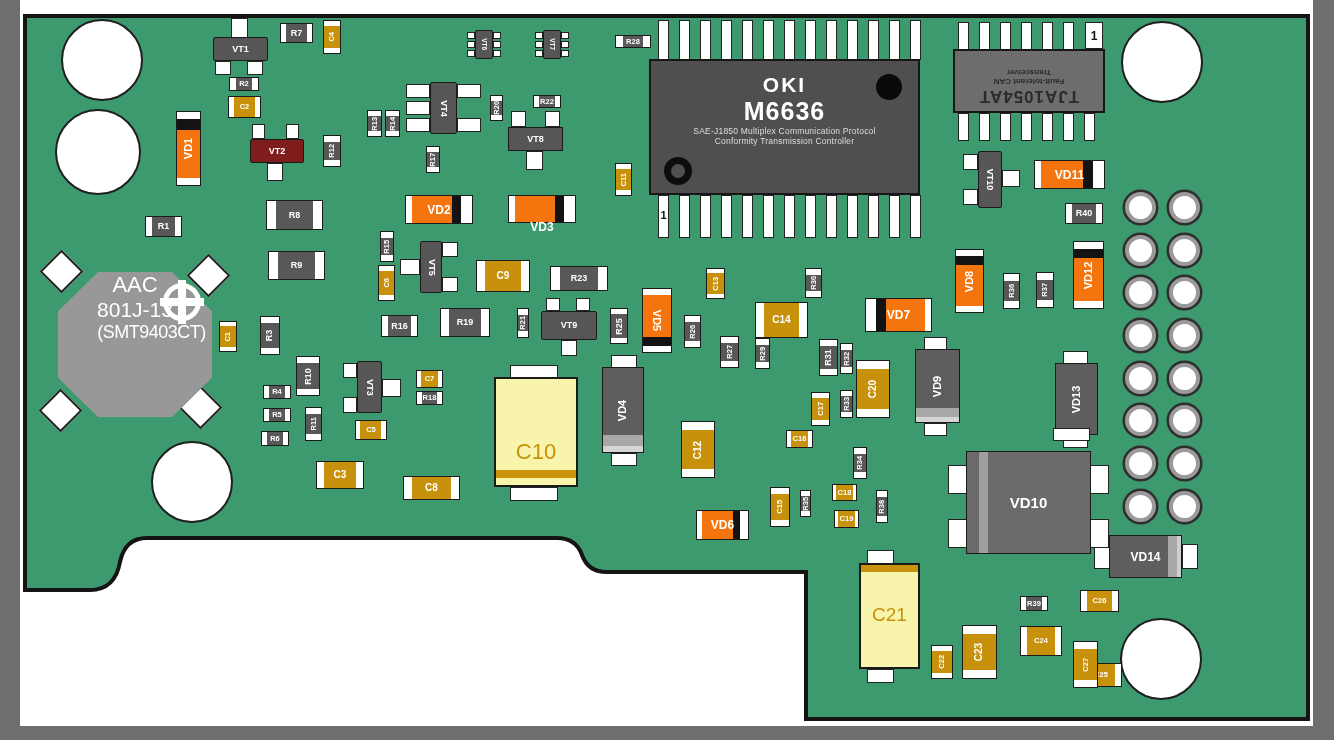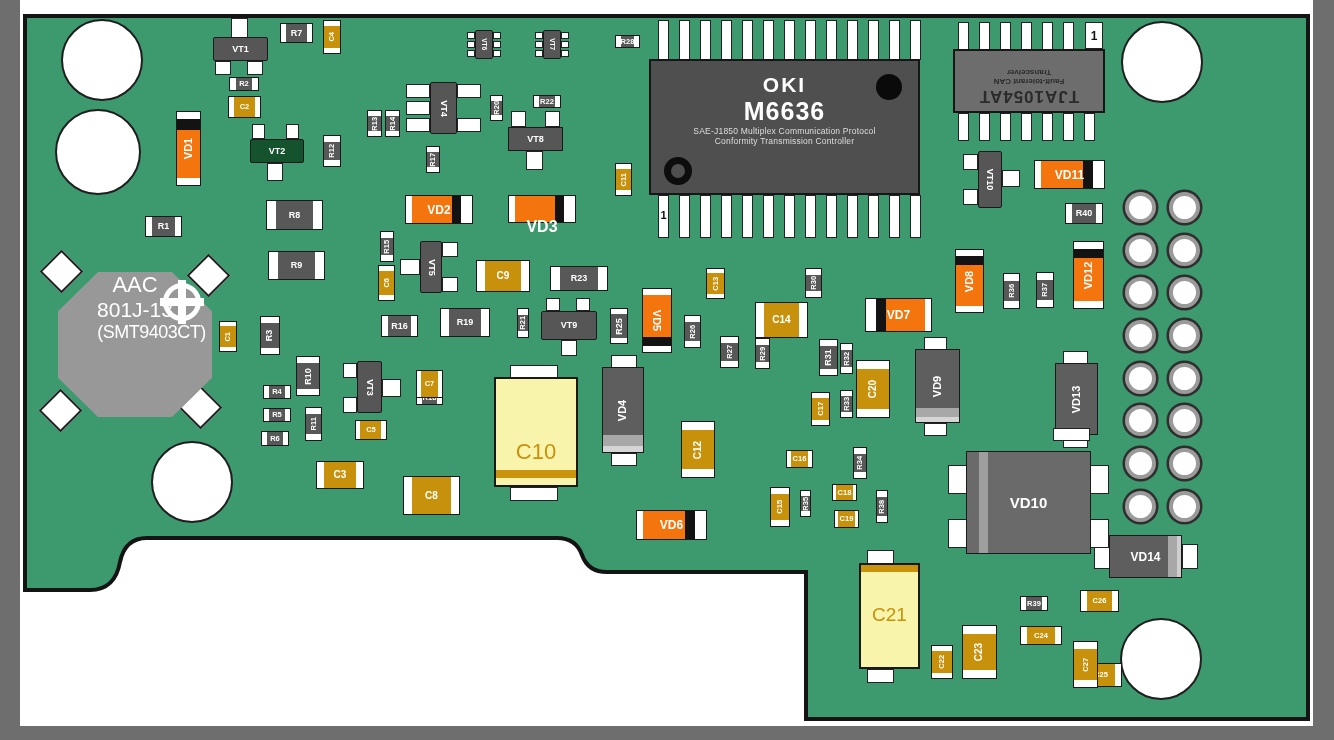--- a/index.html
+++ b/index.html
@@ -146,21 +146,21 @@
       </div>
       <div class="cmp" style="left: 610px; top: 308px; width: 18px; height: 36px; background: linear-gradient(rgb(255, 255, 255) 0px, rgb(255, 255, 255) 16%, rgb(88, 88, 88) 16%, rgb(88, 88, 88) 84%, rgb(255, 255, 255) 84%);">
         <span class="clabel" style="font-size: 9px; transform: rotate(-90deg);">R25</span>
       </div>
       <div class="cmp" style="left: 684px; top: 315px; width: 17px; height: 33px; background: linear-gradient(rgb(255, 255, 255) 0px, rgb(255, 255, 255) 20%, rgb(88, 88, 88) 20%, rgb(88, 88, 88) 80%, rgb(255, 255, 255) 80%);">
         <span class="clabel" style="font-size: 7.5px; transform: rotate(-90deg);">R26</span>
       </div>
       <div class="cmp" style="left: 720px; top: 336px; width: 19px; height: 32px; background: linear-gradient(rgb(255, 255, 255) 0px, rgb(255, 255, 255) 20%, rgb(88, 88, 88) 20%, rgb(88, 88, 88) 80%, rgb(255, 255, 255) 80%);">
         <span class="clabel" style="font-size: 7.5px; transform: rotate(-90deg);">R27</span>
       </div>
-      <div class="cmp" style="left: 615px; top: 35px; width: 25px; height: 13px; background: linear-gradient(90deg, rgb(255, 255, 255) 0px, rgb(255, 255, 255) 20%, rgb(88, 88, 88) 20%, rgb(88, 88, 88) 80%, rgb(255, 255, 255) 80%);">
+      <div class="cmp" style="left: 615px; top: 35px; width: 36px; height: 13px; background: linear-gradient(90deg, rgb(255, 255, 255) 0px, rgb(255, 255, 255) 20%, rgb(88, 88, 88) 20%, rgb(88, 88, 88) 80%, rgb(255, 255, 255) 80%);">
         <span class="clabel" style="font-size: 7.5px;">R28</span>
       </div>
       <div class="cmp" style="left: 755px; top: 338px; width: 15px; height: 31px; background: linear-gradient(rgb(255, 255, 255) 0px, rgb(255, 255, 255) 20%, rgb(88, 88, 88) 20%, rgb(88, 88, 88) 80%, rgb(255, 255, 255) 80%);">
         <span class="clabel" style="font-size: 7.5px; transform: rotate(-90deg);">R29</span>
       </div>
       <div class="cmp" style="left: 805px; top: 268px; width: 17px; height: 30px; background: linear-gradient(rgb(255, 255, 255) 0px, rgb(255, 255, 255) 20%, rgb(88, 88, 88) 20%, rgb(88, 88, 88) 80%, rgb(255, 255, 255) 80%);">
         <span class="clabel" style="font-size: 7.5px; transform: rotate(-90deg);">R30</span>
       </div>
       <div class="cmp" style="left: 819px; top: 339px; width: 19px; height: 37px; background: linear-gradient(rgb(255, 255, 255) 0px, rgb(255, 255, 255) 16%, rgb(88, 88, 88) 16%, rgb(88, 88, 88) 84%, rgb(255, 255, 255) 84%);">
         <span class="clabel" style="font-size: 9px; transform: rotate(-90deg);">R31</span>
@@ -203,66 +203,66 @@
       </div>
       <div class="cmp" style="left: 323px; top: 20px; width: 18px; height: 34px; background: linear-gradient(rgb(255, 255, 255) 0px, rgb(255, 255, 255) 15%, rgb(200, 145, 12) 15%, rgb(200, 145, 12) 85%, rgb(255, 255, 255) 85%);">
         <span class="clabel" style="font-size: 7.5px; transform: rotate(-90deg);">C4</span>
       </div>
       <div class="cmp" style="left: 355px; top: 420px; width: 32px; height: 20px; background: linear-gradient(90deg, rgb(255, 255, 255) 0px, rgb(255, 255, 255) 15%, rgb(200, 145, 12) 15%, rgb(200, 145, 12) 85%, rgb(255, 255, 255) 85%);">
         <span class="clabel" style="font-size: 7.5px;">C5</span>
       </div>
       <div class="cmp" style="left: 378px; top: 265px; width: 17px; height: 36px; background: linear-gradient(rgb(255, 255, 255) 0px, rgb(255, 255, 255) 15%, rgb(200, 145, 12) 15%, rgb(200, 145, 12) 85%, rgb(255, 255, 255) 85%);">
         <span class="clabel" style="font-size: 7.5px; transform: rotate(-90deg);">C6</span>
       </div>
-      <div class="cmp" style="left: 416px; top: 370px; width: 27px; height: 28px; background: linear-gradient(90deg, rgb(255, 255, 255) 0px, rgb(255, 255, 255) 15%, rgb(200, 145, 12) 15%, rgb(200, 145, 12) 85%, rgb(255, 255, 255) 85%);">
+      <div class="cmp" style="left: 416px; top: 370px; width: 27px; height: 18px; background: linear-gradient(90deg, rgb(255, 255, 255) 0px, rgb(255, 255, 255) 15%, rgb(200, 145, 12) 15%, rgb(200, 145, 12) 85%, rgb(255, 255, 255) 85%);">
         <span class="clabel" style="font-size: 7.5px;">C7</span>
       </div>
-      <div class="cmp" style="left: 403px; top: 476px; width: 57px; height: 39px; background: linear-gradient(90deg, rgb(255, 255, 255) 0px, rgb(255, 255, 255) 15%, rgb(200, 145, 12) 15%, rgb(200, 145, 12) 85%, rgb(255, 255, 255) 85%);">
+      <div class="cmp" style="left: 403px; top: 476px; width: 57px; height: 24px; background: linear-gradient(90deg, rgb(255, 255, 255) 0px, rgb(255, 255, 255) 15%, rgb(200, 145, 12) 15%, rgb(200, 145, 12) 85%, rgb(255, 255, 255) 85%);">
         <span class="clabel" style="font-size: 10px;">C8</span>
       </div>
       <div class="cmp" style="left: 476px; top: 260px; width: 54px; height: 32px; background: linear-gradient(90deg, rgb(255, 255, 255) 0px, rgb(255, 255, 255) 15%, rgb(200, 145, 12) 15%, rgb(200, 145, 12) 85%, rgb(255, 255, 255) 85%);">
         <span class="clabel" style="font-size: 10px;">C9</span>
       </div>
       <div class="cmp" style="left: 615px; top: 163px; width: 17px; height: 33px; background: linear-gradient(rgb(255, 255, 255) 0px, rgb(255, 255, 255) 15%, rgb(200, 145, 12) 15%, rgb(200, 145, 12) 85%, rgb(255, 255, 255) 85%);">
         <span class="clabel" style="font-size: 7.5px; transform: rotate(-90deg);">C11</span>
       </div>
       <div class="cmp" style="left: 681px; top: 421px; width: 34px; height: 57px; background: linear-gradient(rgb(255, 255, 255) 0px, rgb(255, 255, 255) 15%, rgb(200, 145, 12) 15%, rgb(200, 145, 12) 85%, rgb(255, 255, 255) 85%);">
         <span class="clabel" style="font-size: 10px; transform: rotate(-90deg);">C12</span>
       </div>
       <div class="cmp" style="left: 706px; top: 268px; width: 19px; height: 31px; background: linear-gradient(rgb(255, 255, 255) 0px, rgb(255, 255, 255) 15%, rgb(200, 145, 12) 15%, rgb(200, 145, 12) 85%, rgb(255, 255, 255) 85%);">
         <span class="clabel" style="font-size: 7.5px; transform: rotate(-90deg);">C13</span>
       </div>
       <div class="cmp" style="left: 755px; top: 302px; width: 53px; height: 36px; background: linear-gradient(90deg, rgb(255, 255, 255) 0px, rgb(255, 255, 255) 15%, rgb(200, 145, 12) 15%, rgb(200, 145, 12) 85%, rgb(255, 255, 255) 85%);">
         <span class="clabel" style="font-size: 10px;">C14</span>
       </div>
       <div class="cmp" style="left: 770px; top: 487px; width: 20px; height: 40px; background: linear-gradient(rgb(255, 255, 255) 0px, rgb(255, 255, 255) 15%, rgb(200, 145, 12) 15%, rgb(200, 145, 12) 85%, rgb(255, 255, 255) 85%);">
         <span class="clabel" style="font-size: 7.5px; transform: rotate(-90deg);">C15</span>
       </div>
-      <div class="cmp" style="left: 786px; top: 450px; width: 27px; height: 18px; background: linear-gradient(90deg, rgb(255, 255, 255) 0px, rgb(255, 255, 255) 15%, rgb(200, 145, 12) 15%, rgb(200, 145, 12) 85%, rgb(255, 255, 255) 85%);">
+      <div class="cmp" style="left: 786px; top: 430px; width: 27px; height: 18px; background: linear-gradient(90deg, rgb(255, 255, 255) 0px, rgb(255, 255, 255) 15%, rgb(200, 145, 12) 15%, rgb(200, 145, 12) 85%, rgb(255, 255, 255) 85%);">
         <span class="clabel" style="font-size: 7.5px;">C16</span>
       </div>
       <div class="cmp" style="left: 811px; top: 392px; width: 19px; height: 34px; background: linear-gradient(rgb(255, 255, 255) 0px, rgb(255, 255, 255) 15%, rgb(200, 145, 12) 15%, rgb(200, 145, 12) 85%, rgb(255, 255, 255) 85%);">
         <span class="clabel" style="font-size: 7.5px; transform: rotate(-90deg);">C17</span>
       </div>
       <div class="cmp" style="left: 832px; top: 484px; width: 25px; height: 17px; background: linear-gradient(90deg, rgb(255, 255, 255) 0px, rgb(255, 255, 255) 15%, rgb(200, 145, 12) 15%, rgb(200, 145, 12) 85%, rgb(255, 255, 255) 85%);">
         <span class="clabel" style="font-size: 7.5px;">C18</span>
       </div>
       <div class="cmp" style="left: 834px; top: 510px; width: 25px; height: 18px; background: linear-gradient(90deg, rgb(255, 255, 255) 0px, rgb(255, 255, 255) 15%, rgb(200, 145, 12) 15%, rgb(200, 145, 12) 85%, rgb(255, 255, 255) 85%);">
         <span class="clabel" style="font-size: 7.5px;">C19</span>
       </div>
       <div class="cmp" style="left: 856px; top: 360px; width: 34px; height: 58px; background: linear-gradient(rgb(255, 255, 255) 0px, rgb(255, 255, 255) 15%, rgb(200, 145, 12) 15%, rgb(200, 145, 12) 85%, rgb(255, 255, 255) 85%);">
         <span class="clabel" style="font-size: 10px; transform: rotate(-90deg);">C20</span>
       </div>
       <div class="cmp" style="left: 931px; top: 645px; width: 22px; height: 34px; background: linear-gradient(rgb(255, 255, 255) 0px, rgb(255, 255, 255) 15%, rgb(200, 145, 12) 15%, rgb(200, 145, 12) 85%, rgb(255, 255, 255) 85%);">
         <span class="clabel" style="font-size: 7.5px; transform: rotate(-90deg);">C22</span>
       </div>
       <div class="cmp" style="left: 962px; top: 625px; width: 35px; height: 54px; background: linear-gradient(rgb(255, 255, 255) 0px, rgb(255, 255, 255) 15%, rgb(200, 145, 12) 15%, rgb(200, 145, 12) 85%, rgb(255, 255, 255) 85%);">
         <span class="clabel" style="font-size: 10px; transform: rotate(-90deg);">C23</span>
       </div>
-      <div class="cmp" style="left: 1020px; top: 626px; width: 42px; height: 19px; background: linear-gradient(90deg, rgb(255, 255, 255) 0px, rgb(255, 255, 255) 15%, rgb(200, 145, 12) 15%, rgb(200, 145, 12) 85%, rgb(255, 255, 255) 85%);">
+      <div class="cmp" style="left: 1020px; top: 626px; width: 42px; height: 30px; background: linear-gradient(90deg, rgb(255, 255, 255) 0px, rgb(255, 255, 255) 15%, rgb(200, 145, 12) 15%, rgb(200, 145, 12) 85%, rgb(255, 255, 255) 85%);">
         <span class="clabel" style="font-size: 7.5px;">C24</span>
       </div>
       <div class="cmp" style="left: 1080px; top: 663px; width: 42px; height: 24px; background: linear-gradient(90deg, rgb(255, 255, 255) 0px, rgb(255, 255, 255) 15%, rgb(200, 145, 12) 15%, rgb(200, 145, 12) 85%, rgb(255, 255, 255) 85%);">
         <span class="clabel" style="font-size: 7.5px;">C25</span>
       </div>
       <div class="cmp" style="left: 1080px; top: 590px; width: 39px; height: 22px; background: linear-gradient(90deg, rgb(255, 255, 255) 0px, rgb(255, 255, 255) 15%, rgb(200, 145, 12) 15%, rgb(200, 145, 12) 85%, rgb(255, 255, 255) 85%);">
         <span class="clabel" style="font-size: 7.5px;">C26</span>
       </div>
       <div class="cmp" style="left: 1073px; top: 641px; width: 25px; height: 47px; background: linear-gradient(rgb(255, 255, 255) 0px, rgb(255, 255, 255) 15%, rgb(200, 145, 12) 15%, rgb(200, 145, 12) 85%, rgb(255, 255, 255) 85%);">
         <span class="clabel" style="font-size: 7.5px; transform: rotate(-90deg);">C27</span>
@@ -277,26 +277,26 @@
       <div class="cmp" style="left: 859px; top: 563px; width: 61px; height: 106px; background: linear-gradient(rgb(201, 147, 13) 0px, rgb(201, 147, 13) 7%, rgb(248, 244, 172) 7%); border: 2px solid rgb(26, 26, 26); position: absolute;">
         <span class="clabel" style="position: absolute; left: 0px; right: 0px; top: 40px; text-align: center; font-weight: normal; color: rgb(200, 145, 12); font-size: 19px;">C21</span>
       </div>
       <div class="cmp" style="left: 176px; top: 111px; width: 25px; height: 75px; background: linear-gradient(rgb(255, 255, 255) 0px, rgb(255, 255, 255) 10%, rgb(19, 19, 19) 10%, rgb(19, 19, 19) 24%, rgb(244, 116, 14) 24%, rgb(244, 116, 14) 90%, rgb(255, 255, 255) 90%);">
         <span class="clabel" style="font-size: 11px; transform: rotate(-90deg);">VD1</span>
       </div>
       <div class="cmp" style="left: 405px; top: 195px; width: 68px; height: 29px; background: linear-gradient(90deg, rgb(255, 255, 255) 0px, rgb(255, 255, 255) 9%, rgb(244, 116, 14) 9%, rgb(244, 116, 14) 70%, rgb(19, 19, 19) 70%, rgb(19, 19, 19) 84%, rgb(255, 255, 255) 84%);">
         <span class="clabel" style="font-size: 12px;">VD2</span>
       </div>
       <div class="cmp" style="left: 508px; top: 195px; width: 68px; height: 28px; background: linear-gradient(90deg, rgb(255, 255, 255) 0px, rgb(255, 255, 255) 9%, rgb(244, 116, 14) 9%, rgb(244, 116, 14) 70%, rgb(19, 19, 19) 70%, rgb(19, 19, 19) 84%, rgb(255, 255, 255) 84%);">
-        <span class="clabel" style="font-size: 16px; margin-top: 36px;">VD3</span>
+        <span class="clabel" style="font-size: 12px; margin-top: 36px;">VD3</span>
       </div>
       <div class="cmp" style="left: 642px; top: 288px; width: 30px; height: 65px; background: linear-gradient(rgb(255, 255, 255) 0px, rgb(255, 255, 255) 10%, rgb(244, 116, 14) 10%, rgb(244, 116, 14) 76%, rgb(19, 19, 19) 76%, rgb(19, 19, 19) 90%, rgb(255, 255, 255) 90%);">
         <span class="clabel" style="font-size: 11px; transform: rotate(90deg);">VD5</span>
       </div>
-      <div class="cmp" style="left: 636px; top: 510px; width: 71px; height: 30px; background: linear-gradient(90deg, rgb(255, 255, 255) 0px, rgb(255, 255, 255) 9%, rgb(244, 116, 14) 9%, rgb(244, 116, 14) 70%, rgb(19, 19, 19) 70%, rgb(19, 19, 19) 84%, rgb(255, 255, 255) 84%);">
+      <div class="cmp" style="left: 696px; top: 510px; width: 53px; height: 30px; background: linear-gradient(90deg, rgb(255, 255, 255) 0px, rgb(255, 255, 255) 9%, rgb(244, 116, 14) 9%, rgb(244, 116, 14) 70%, rgb(19, 19, 19) 70%, rgb(19, 19, 19) 84%, rgb(255, 255, 255) 84%);">
         <span class="clabel" style="font-size: 12px;">VD6</span>
       </div>
       <div class="cmp" style="left: 865px; top: 298px; width: 67px; height: 34px; background: linear-gradient(90deg, rgb(255, 255, 255) 0px, rgb(255, 255, 255) 16%, rgb(19, 19, 19) 16%, rgb(19, 19, 19) 30%, rgb(244, 116, 14) 30%, rgb(244, 116, 14) 91%, rgb(255, 255, 255) 91%);">
         <span class="clabel" style="font-size: 12px;">VD7</span>
       </div>
       <div class="cmp" style="left: 955px; top: 249px; width: 29px; height: 64px; background: linear-gradient(rgb(255, 255, 255) 0px, rgb(255, 255, 255) 10%, rgb(19, 19, 19) 10%, rgb(19, 19, 19) 24%, rgb(244, 116, 14) 24%, rgb(244, 116, 14) 90%, rgb(255, 255, 255) 90%);">
         <span class="clabel" style="font-size: 11px; transform: rotate(-90deg);">VD8</span>
       </div>
       <div class="cmp" style="left: 1034px; top: 160px; width: 71px; height: 29px; background: linear-gradient(90deg, rgb(255, 255, 255) 0px, rgb(255, 255, 255) 9%, rgb(244, 116, 14) 9%, rgb(244, 116, 14) 70%, rgb(19, 19, 19) 70%, rgb(19, 19, 19) 84%, rgb(255, 255, 255) 84%);">
         <span class="clabel" style="font-size: 12px;">VD11</span>
@@ -334,21 +334,21 @@
       </div>
       <div class="pad-sq" style="left: 231px; top: 18px; width: 17px; height: 20px;"></div>
       <div class="pad-sq" style="left: 215px; top: 61px; width: 16px; height: 14px;"></div>
       <div class="pad-sq" style="left: 247px; top: 61px; width: 16px; height: 14px;"></div>
       <div class="cmp" style="left: 213px; top: 37px; width: 55px; height: 24px; background: rgb(86, 86, 86); border-radius: 2px;">
         <span class="clabel" style="font-size: 9px;">VT1</span>
       </div>
       <div class="pad-sq" style="left: 252px; top: 124px; width: 13px; height: 15px;"></div>
       <div class="pad-sq" style="left: 286px; top: 124px; width: 13px; height: 15px;"></div>
       <div class="pad-sq" style="left: 267px; top: 163px; width: 16px; height: 18px;"></div>
-      <div class="cmp" style="left: 250px; top: 139px; width: 54px; height: 24px; background: #14532d; border-radius: 2px;">
+      <div class="cmp" style="left: 250px; top: 139px; width: 54px; height: 24px; background: #7f1d1d; border-radius: 2px;">
         <span class="clabel" style="font-size: 9px;">VT2</span>
       </div>
       <div class="pad-sq" style="left: 343px; top: 363px; width: 14px; height: 15px;"></div>
       <div class="pad-sq" style="left: 343px; top: 397px; width: 14px; height: 16px;"></div>
       <div class="pad-sq" style="left: 382px; top: 379px; width: 19px; height: 18px;"></div>
       <div class="cmp" style="left: 357px; top: 361px; width: 25px; height: 52px; background: rgb(86, 86, 86); border-radius: 2px;">
         <span class="clabel" style="font-size: 9px; transform: rotate(90deg);">VT3</span>
       </div>
       <div class="pad-sq" style="left: 406px; top: 84px; width: 24px; height: 14px;"></div>
       <div class="pad-sq" style="left: 406px; top: 101px; width: 24px; height: 14px;"></div>

